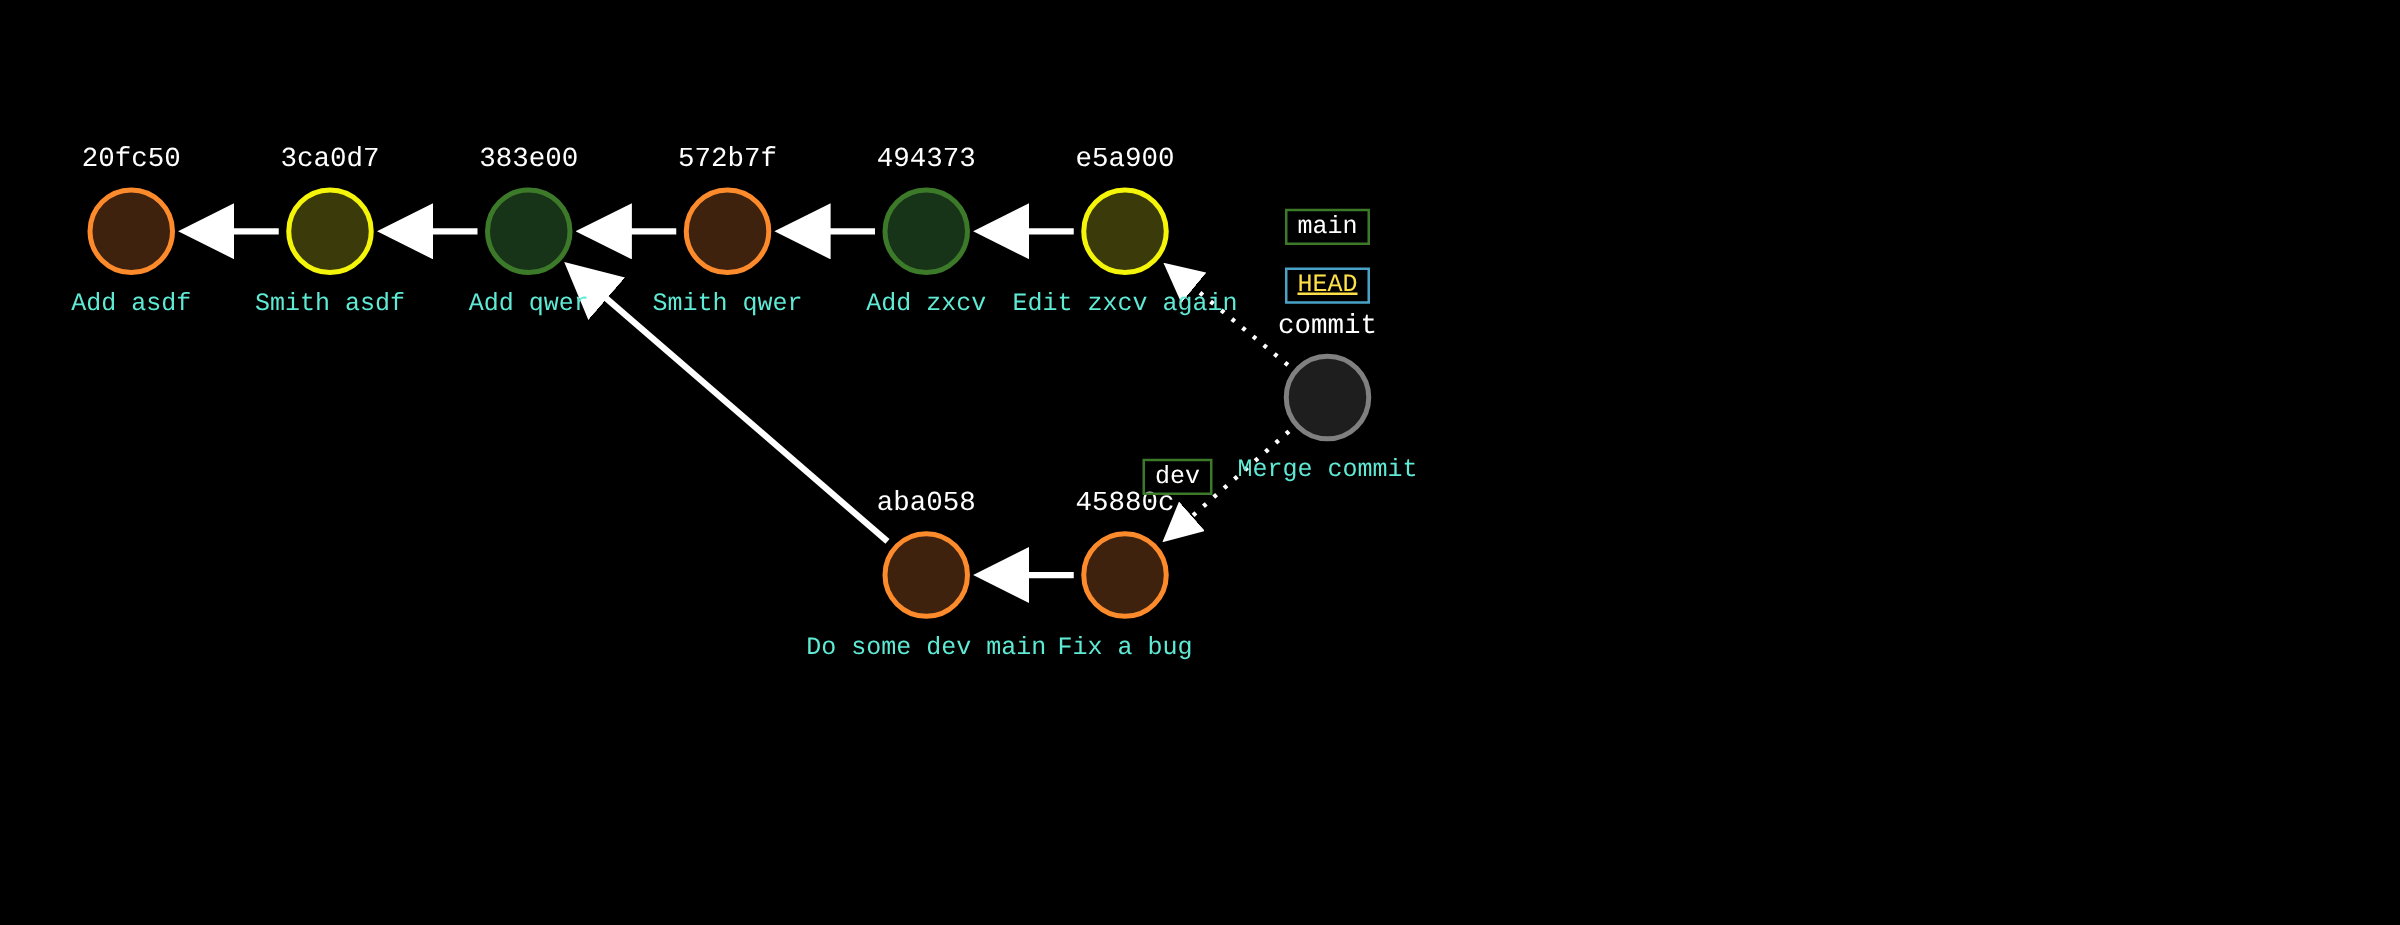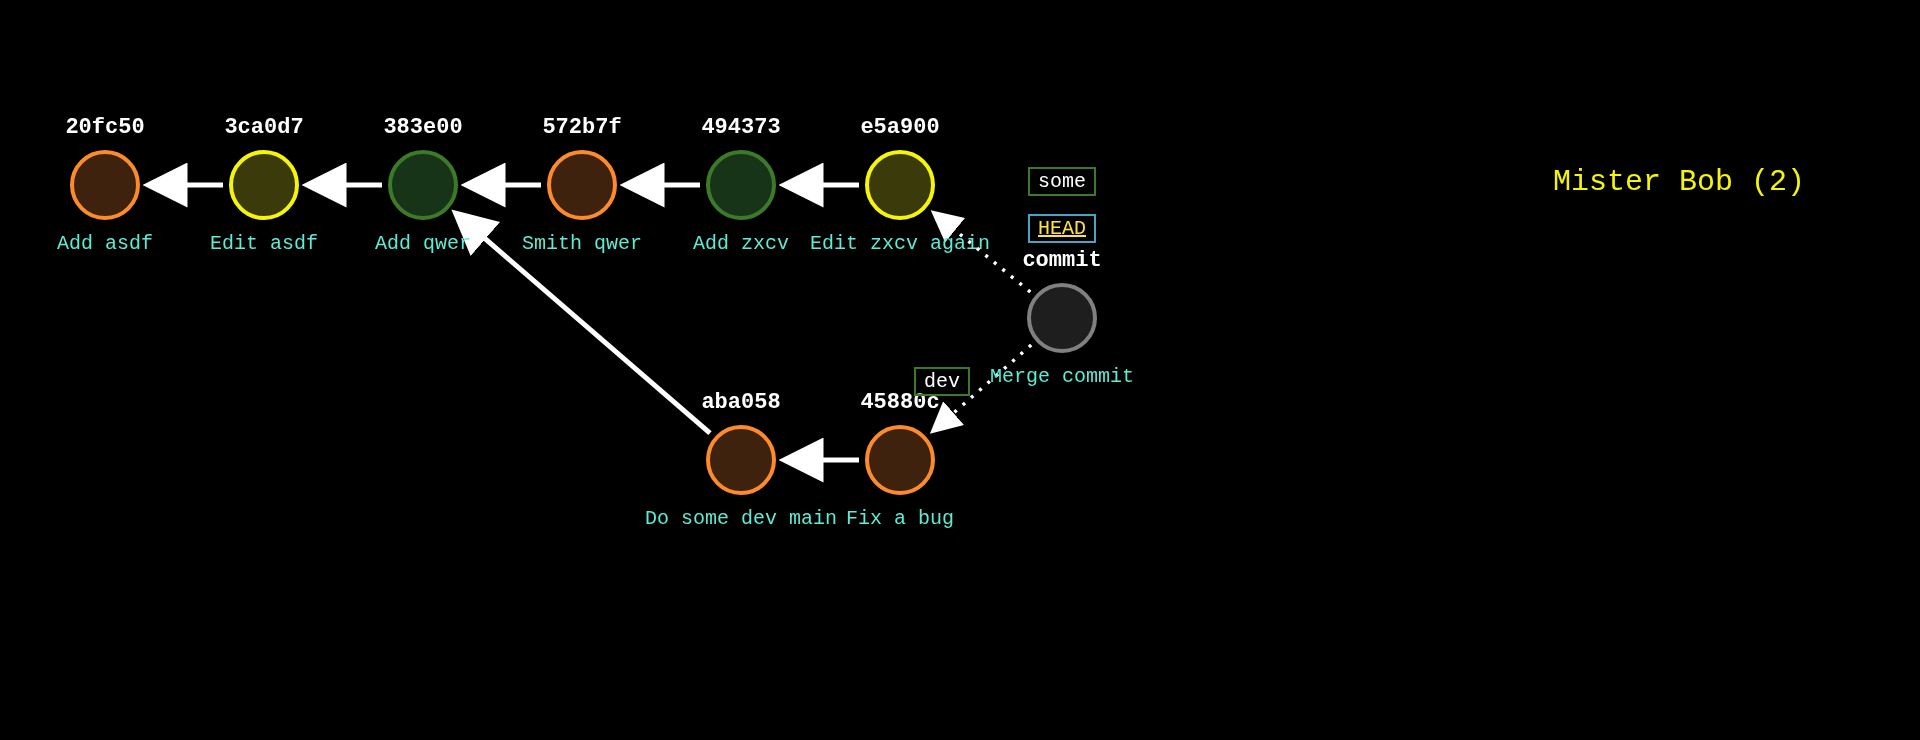--- a/index.html
+++ b/index.html
@@ -30,21 +30,21 @@
     width: 70px;
     height: 70px;
     border-radius: 50%;
     box-sizing: border-box;
     border: 4px solid #888;
   }
   .hash {
     position: absolute;
     color: #fff;
     font-size: 22px;
-    font-weight: 700;
+    font-weight: 400;
     white-space: nowrap;
     transform: translateX(-50%);
     text-align: center;
   }
   .msg {
     position: absolute;
     color: #5eead4;
     font-size: 20px;
     white-space: nowrap;
     transform: translateX(-50%);
@@ -86,28 +86,27 @@
       <line x1="541" y1="185" x2="468" y2="185" stroke="#fff" stroke-width="5" marker-end="url(#ah)"></line>
       <line x1="700" y1="185" x2="627" y2="185" stroke="#fff" stroke-width="5" marker-end="url(#ah)"></line>
       <line x1="859" y1="185" x2="786" y2="185" stroke="#fff" stroke-width="5" marker-end="url(#ah)"></line>
       <line x1="859" y1="460" x2="786" y2="460" stroke="#fff" stroke-width="5" marker-end="url(#ah)"></line>
       <line x1="709.98780586084" y1="433.1812786532421" x2="457.03777405517565" y2="214.43518196595377" stroke="#fff" stroke-width="5" marker-end="url(#ah)"></line>
       <line x1="1030.3113716502965" y1="291.9840273425273" x2="934.7802018472356" y2="213.55411633137243" stroke="#fff" stroke-width="3.5" stroke-dasharray="3 8" marker-end="url(#ah)"></line>
       <line x1="1031.1679469167548" y1="345.0256267766717" x2="933.8400582620983" y2="430.3377267085311" stroke="#fff" stroke-width="3.5" stroke-dasharray="3 8" marker-end="url(#ah)"></line>
     </svg>
 
   <div class="legend" id="legend">
-      <div class="row" style="color: rgb(245, 245, 10);">Mister Bob (2)</div>
     </div>
 <div class="node" style="left: 70px; top: 150px; border-color: rgb(253, 139, 44); background: rgb(62, 34, 13);"></div>
     <div class="hash" style="left: 105px; top: 115px;">20fc50</div>
     <div class="msg" style="left: 105px; top: 232px;">Add asdf</div>
     <div class="node" style="left: 229px; top: 150px; border-color: rgb(245, 245, 10); background: rgb(58, 58, 10);"></div>
     <div class="hash" style="left: 264px; top: 115px;">3ca0d7</div>
-    <div class="msg" style="left: 264px; top: 232px;">Edit asdf</div>
+    <div class="msg" style="left: 264px; top: 232px;">Smith asdf</div>
     <div class="node" style="left: 388px; top: 150px; border-color: rgb(60, 122, 42); background: rgb(23, 52, 24);"></div>
     <div class="hash" style="left: 423px; top: 115px;">383e00</div>
     <div class="msg" style="left: 423px; top: 232px;">Add qwer</div>
     <div class="node" style="left: 547px; top: 150px; border-color: rgb(253, 139, 44); background: rgb(62, 34, 13);"></div>
     <div class="hash" style="left: 582px; top: 115px;">572b7f</div>
     <div class="msg" style="left: 582px; top: 232px;">Smith qwer</div>
     <div class="node" style="left: 706px; top: 150px; border-color: rgb(60, 122, 42); background: rgb(23, 52, 24);"></div>
     <div class="hash" style="left: 741px; top: 115px;">494373</div>
     <div class="msg" style="left: 741px; top: 232px;">Add zxcv</div>
     <div class="node" style="left: 865px; top: 150px; border-color: rgb(245, 245, 10); background: rgb(58, 58, 10);"></div>
@@ -115,16 +114,16 @@
     <div class="msg" style="left: 900px; top: 232px;">Edit zxcv again</div>
     <div class="node" style="left: 706px; top: 425px; border-color: rgb(253, 139, 44); background: rgb(62, 34, 13);"></div>
     <div class="hash" style="left: 741px; top: 390px;">aba058</div>
     <div class="msg" style="left: 741px; top: 507px;">Do some dev main</div>
     <div class="node" style="left: 865px; top: 425px; border-color: rgb(253, 139, 44); background: rgb(62, 34, 13);"></div>
     <div class="hash" style="left: 900px; top: 390px;">45880c</div>
     <div class="msg" style="left: 900px; top: 507px;">Fix a bug</div>
     <div class="node" style="left: 1027px; top: 283px; border-color: rgb(128, 128, 128); background: rgb(30, 30, 30);"></div>
     <div class="hash" style="left: 1062px; top: 248px;">commit</div>
     <div class="msg" style="left: 1062px; top: 365px;">Merge commit</div>
-    <div class="tag" style="left: 1062px; top: 167px; border-color: rgb(60, 122, 42); color: rgb(255, 255, 255);">some</div>
+    <div class="tag" style="left: 1062px; top: 167px; border-color: rgb(60, 122, 42); color: rgb(255, 255, 255);">main</div>
     <div class="tag" style="left: 1062px; top: 214px; border-color: rgb(74, 163, 199); color: #fde047; text-decoration: underline;">HEAD</div>
     <div class="tag" style="left: 900px; top: 367px; border-color: rgb(60, 122, 42); color: rgb(255, 255, 255); margin-left: 42px;">dev</div>
   </div>
 
 </body></html>

